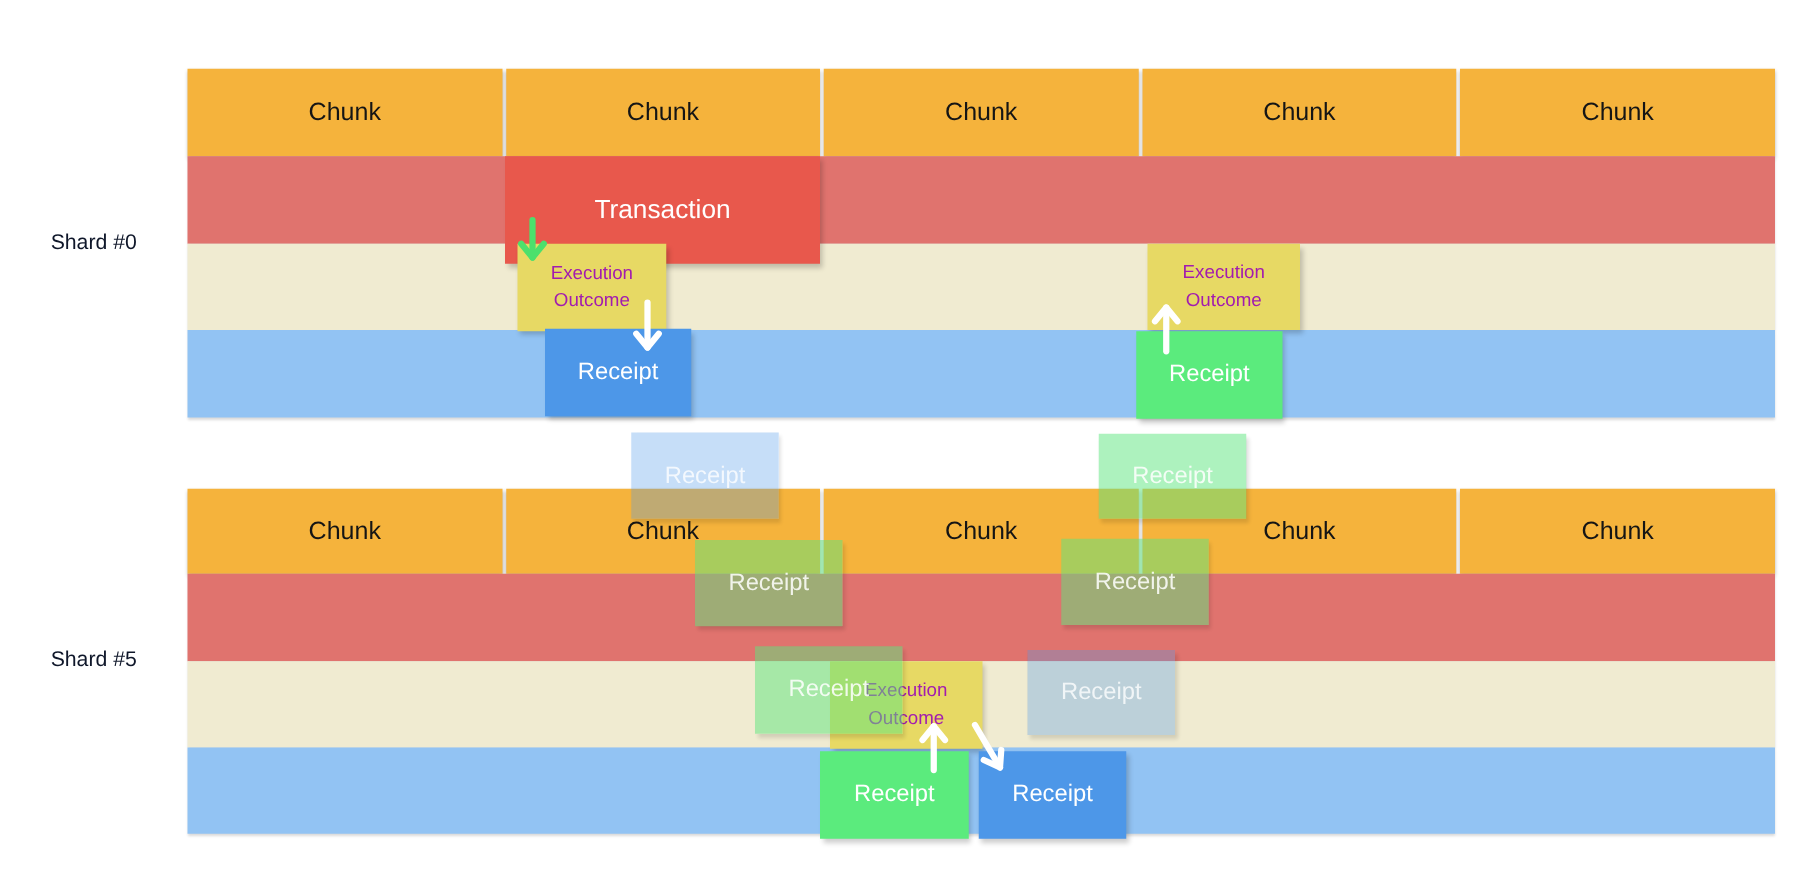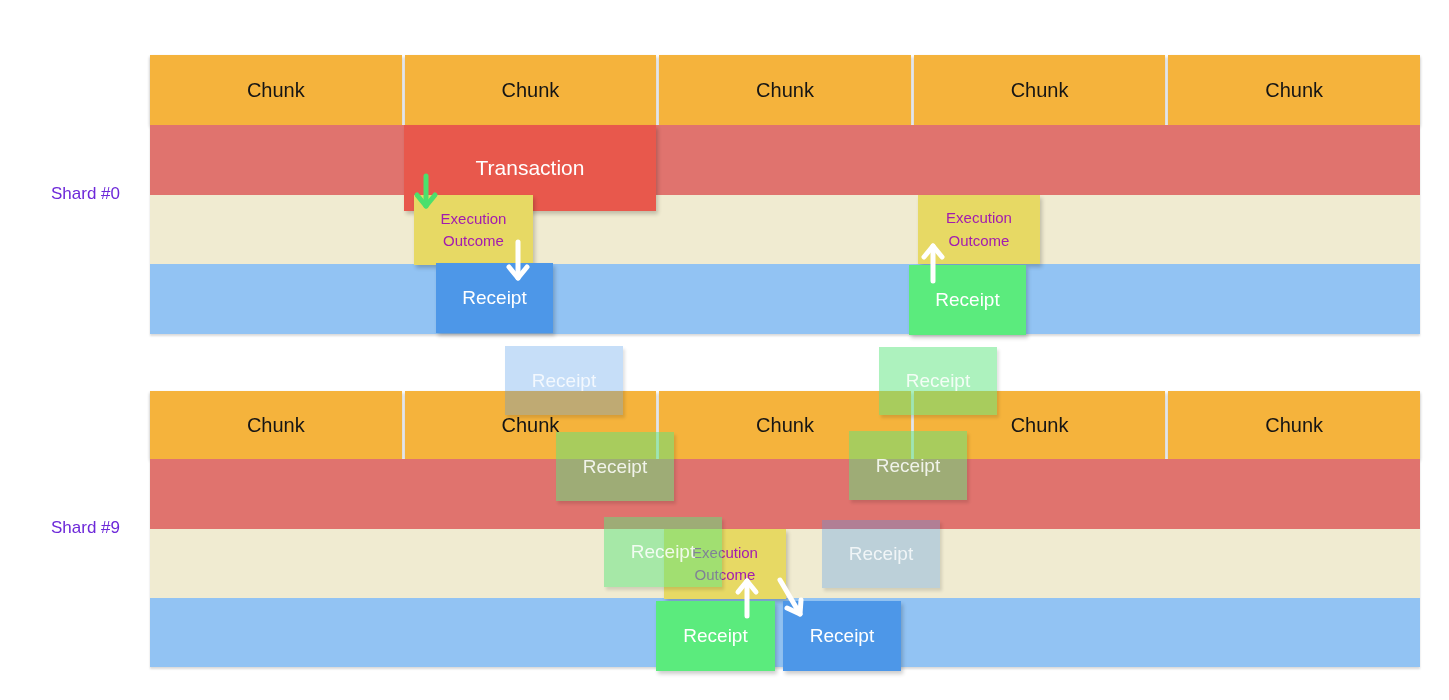--- a/index.html
+++ b/index.html
@@ -5,21 +5,21 @@
   html,body{margin:0;padding:0;background:#ffffff;}
   #canvas{
     position:relative;
     width:1449px;height:700px;
     background:#ffffff;
     font-family:"Liberation Sans", sans-serif;
     overflow:hidden;
   }
   .shard-label{
     position:absolute;left:30px;width:90px;
-    font-size:17px;color:#6d28d9;text-align:right;
+    font-size:17px;color:#0f172a;text-align:center;
   }
   .row{
     position:absolute;left:150px;width:1270px;
     box-shadow:0 2px 2px rgba(0,0,0,0.15);
   }
   .row.orange{display:flex;gap:3px;background:transparent;box-shadow:none;}
   .chunk{
     flex:1;background:#F5B33C;
     display:flex;align-items:center;justify-content:center;
     font-size:20px;color:#151515;
@@ -45,21 +45,21 @@
   #arrow-layer{
     position:absolute;left:0;top:0;z-index:5;pointer-events:none;
   }
 </style>
 </head>
 <body>
 
 <div id="canvas">
 
   <div class="shard-label" style="top:184px;">Shard #0</div>
-  <div class="shard-label" style="top:518px;">Shard #9</div>
+  <div class="shard-label" style="top:518px;">Shard #5</div>
 
   <div class="row orange" style="top:55px;height:70px;">
     <div class="chunk">Chunk</div>
     <div class="chunk">Chunk</div>
     <div class="chunk">Chunk</div>
     <div class="chunk">Chunk</div>
     <div class="chunk">Chunk</div>
   </div>
   <div class="row red" style="top:125px;height:70px;"></div>
   <div class="row cream" style="top:195px;height:69px;"></div>

